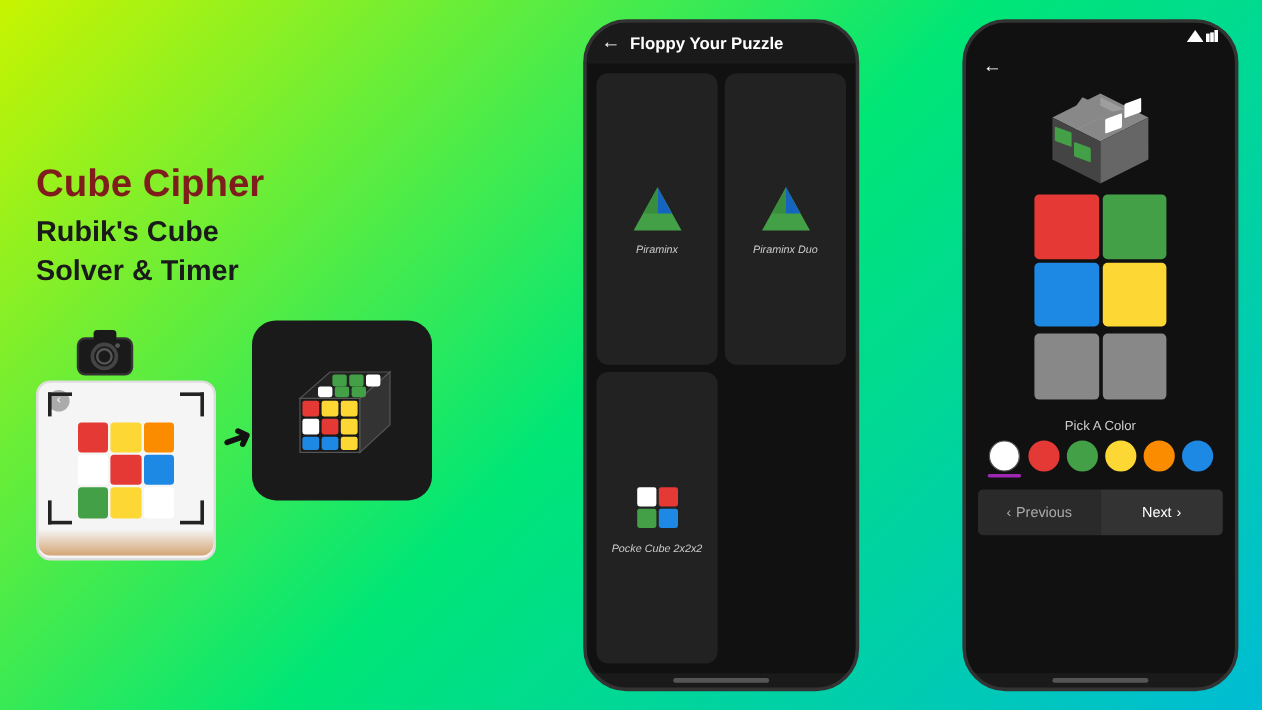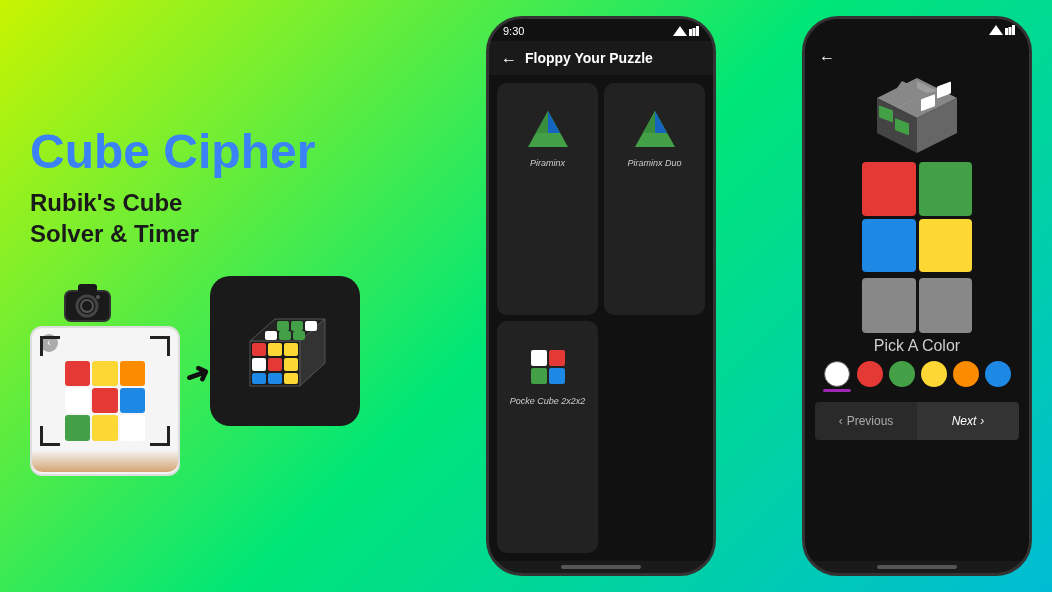--- a/index.html
+++ b/index.html
@@ -18,23 +18,23 @@
     
     .left-section {
       width: 380px;
       height: 100%;
       display: flex;
       flex-direction: column;
       justify-content: center;
       padding: 20px 10px;
     }
     .app-title {
-      font-size: 48px;
+      font-size: 32px;
       font-weight: 900;
-      color: #3b82f6;
+      color: #7f1d1d;
       line-height: 1.1;
     }
     .app-subtitle {
       font-size: 24px;
       font-weight: 700;
       color: #1a1a1a;
       margin-top: 8px;
       line-height: 1.3;
     }
     .left-visuals {
@@ -118,22 +118,22 @@
       background: #111;
       flex: 1;
       overflow: hidden;
     }
     .puzzle-item {
       background: #222;
       border-radius: 10px;
       display: flex;
       flex-direction: column;
       align-items: center;
-      justify-content: flex-start;
-      padding: 21px 4px 6px;
+      justify-content: center;
+      padding: 2px 4px 6px;
       gap: 4px;
     }
     .puzzle-icon {
       width: 50px;
       height: 50px;
       display: flex;
       align-items: center;
       justify-content: center;
     }
     .puzzle-label {
@@ -176,22 +176,22 @@
       background: #111;
       flex: 1;
       display: flex;
       flex-direction: column;
       align-items: center;
       padding: 0 10px 10px;
       overflow: hidden;
     }
     .pick-color-label {
       color: #ccc;
-      font-size: 16px;
-      margin-top: 2px;
+      font-size: 11px;
+      margin-top: 14px;
       text-align: center;
     }
     .color-palette {
       display: flex;
       gap: 6px;
       margin-top: 6px;
       justify-content: center;
     }
     .color-dot {
       width: 26px;
@@ -231,21 +231,20 @@
       color: #fff;
       border: none;
       padding: 12px 0;
       font-size: 12px;
       display: flex;
       align-items: center;
       justify-content: center;
       gap: 4px;
       cursor: pointer;
       border-radius: 0 4px 4px 0;
-      font-style: italic;
     }
 
     .signal-icons {
       display: flex;
       align-items: center;
       gap: 2px;
     }
 
     
     .home-bar {
@@ -332,33 +331,20 @@
         <div style="background:#fff;border-radius:3px;"></div>
       </div>
 
       <div style="position:absolute;bottom:2px;left:0;right:0;height:22px;background:linear-gradient(to top,#d4a574,transparent);border-radius:0 0 10px 10px;"></div>
     </div>
   </div>
 </div>
 
 <div class="phone-middle">
 
-  <div class="phone-status-bar">
-    <span>9:30</span>
-    <div class="signal-icons">
-      <svg width="14" height="10" viewBox="0 0 14 10">
-        <polygon points="7,0 14,10 0,10" fill="white"></polygon>
-      </svg>
-      <svg width="10" height="10" viewBox="0 0 10 10">
-        <rect x="0" y="3" width="3" height="7" fill="white"></rect>
-        <rect x="3.5" y="2" width="3" height="8" fill="white"></rect>
-        <rect x="7" y="0" width="3" height="10" fill="white"></rect>
-      </svg>
-    </div>
-  </div>
 
   <div class="phone-header">
     <span class="phone-back-btn">←</span>
     <span>Floppy Your Puzzle</span>
   </div>
 
   <div class="puzzle-grid">
 
     <div class="puzzle-item">
       <div class="puzzle-icon">

